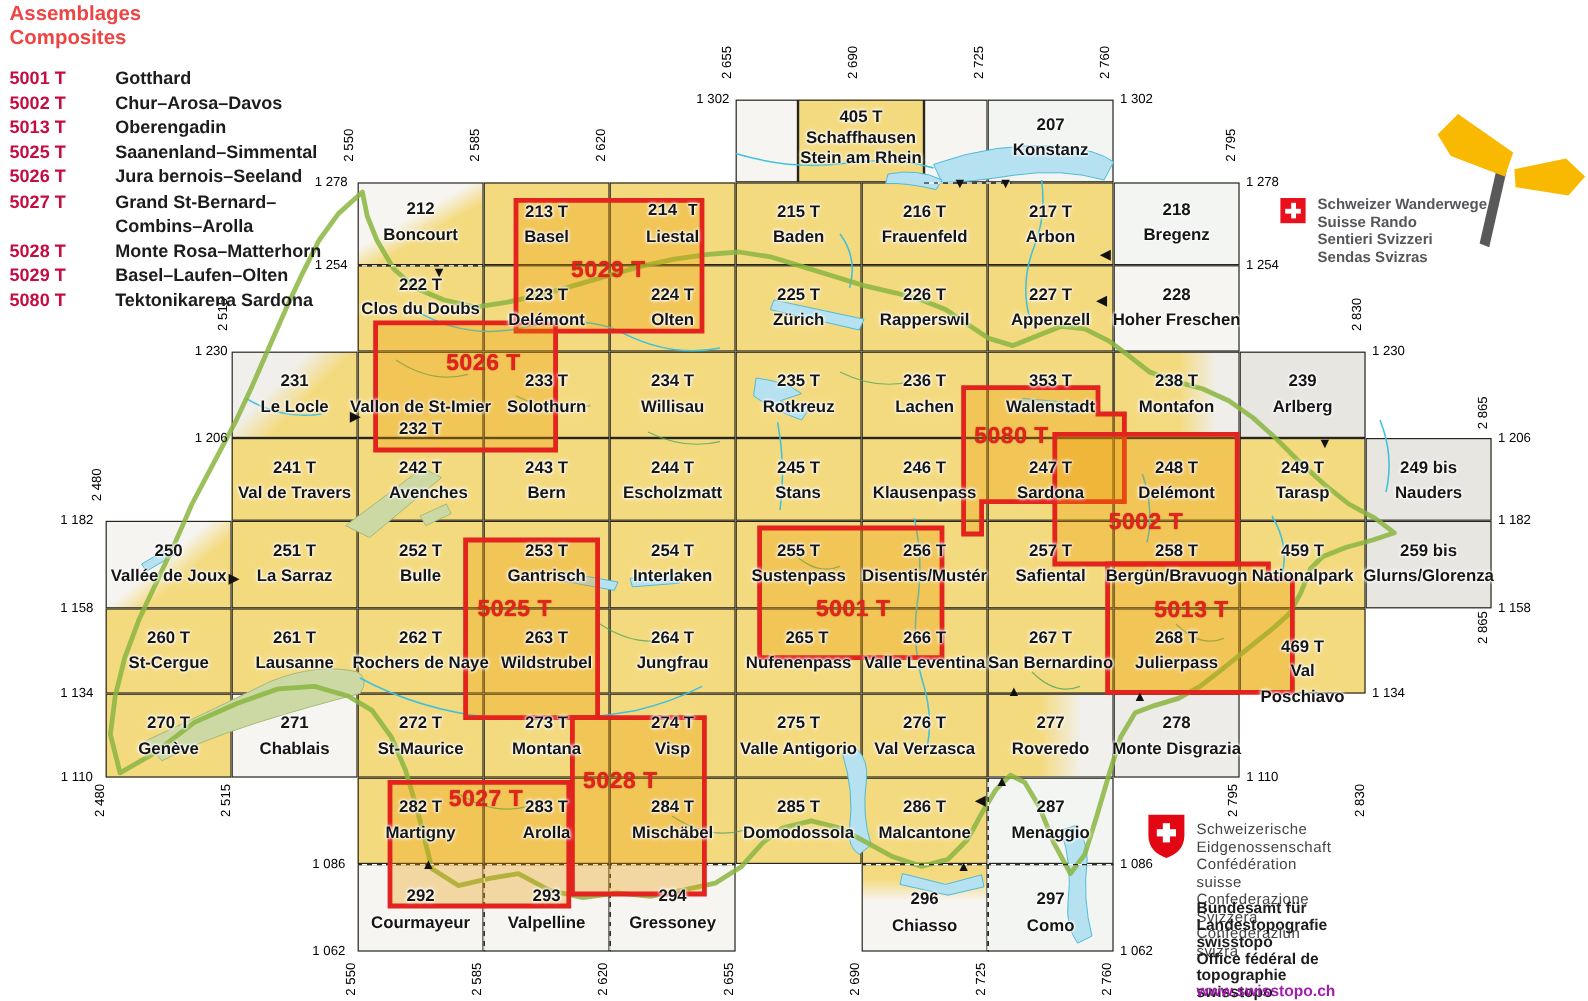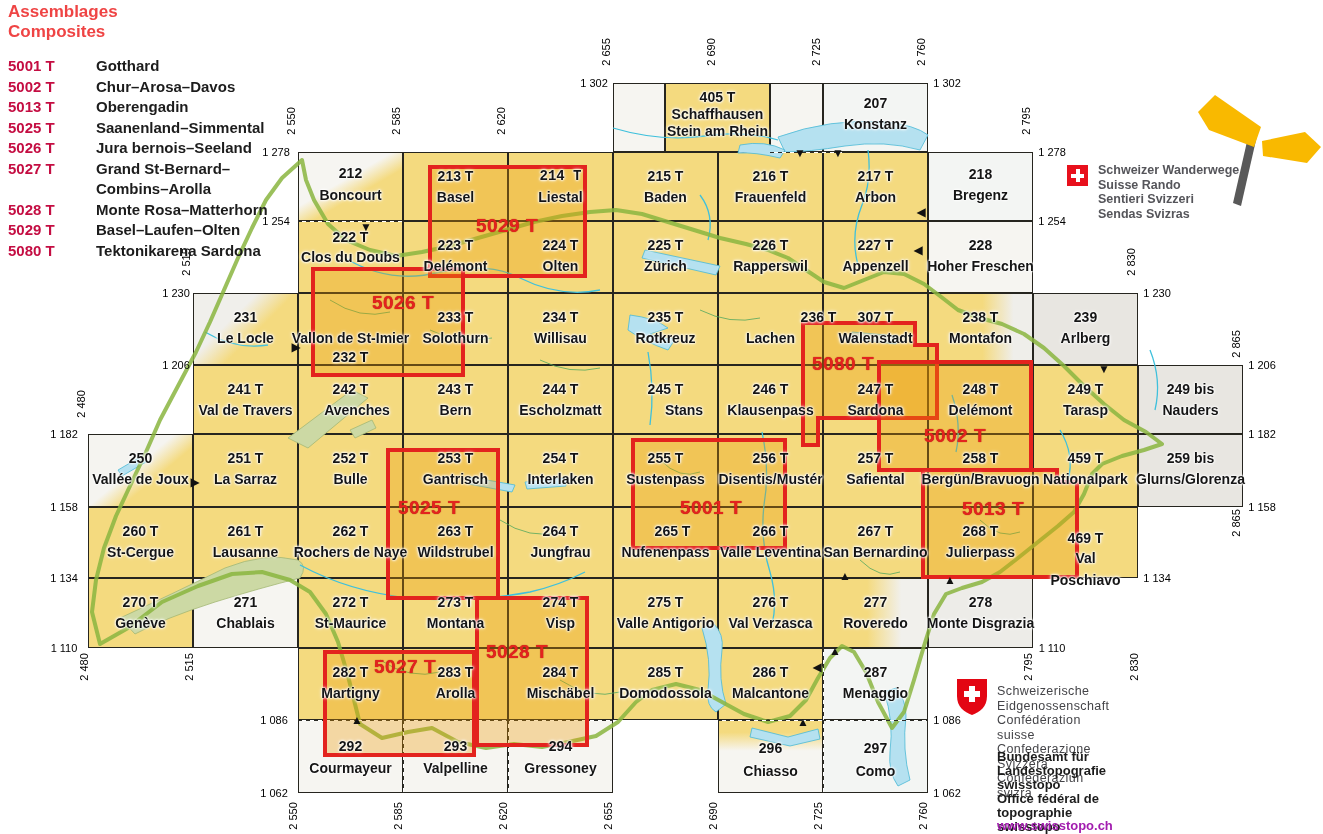--- a/index.html
+++ b/index.html
@@ -170,24 +170,24 @@
       <div class="cell tex-y" style="left: 403px; top: 293px; width: 105px; height: 72px; background: rgb(244, 218, 127);"></div>
       <div class="cl cl-num" style="left: 455.5px; top: 309px;">233 T</div>
       <div class="cl cl-name" style="left: 455.5px; top: 330px;">Solothurn</div>
       <div class="cell tex-y" style="left: 508px; top: 293px; width: 105px; height: 72px; background: rgb(244, 218, 127);"></div>
       <div class="cl cl-num" style="left: 560.5px; top: 309px;">234 T</div>
       <div class="cl cl-name" style="left: 560.5px; top: 330px;">Willisau</div>
       <div class="cell tex-y" style="left: 613px; top: 293px; width: 105px; height: 72px; background: rgb(244, 218, 127);"></div>
       <div class="cl cl-num" style="left: 665.5px; top: 309px;">235 T</div>
       <div class="cl cl-name" style="left: 665.5px; top: 330px;">Rotkreuz</div>
       <div class="cell tex-y" style="left: 718px; top: 293px; width: 105px; height: 72px; background: rgb(244, 218, 127);"></div>
-      <div class="cl cl-num" style="left: 770.5px; top: 309px; margin-left: 48px;">236 T</div>
+      <div class="cl cl-num" style="left: 770.5px; top: 309px;">236 T</div>
       <div class="cl cl-name" style="left: 770.5px; top: 330px;">Lachen</div>
       <div class="cell tex-y" style="left: 823px; top: 293px; width: 105px; height: 72px; background: rgb(244, 218, 127);"></div>
-      <div class="cl cl-num" style="left: 875.5px; top: 309px;">307 T</div>
+      <div class="cl cl-num" style="left: 875.5px; top: 309px;">353 T</div>
       <div class="cl cl-name" style="left: 875.5px; top: 330px;">Walenstadt</div>
       <div class="cell tex-y" style="left: 928px; top: 293px; width: 105px; height: 72px; background: linear-gradient(to left, rgb(239, 238, 234) 18%, rgb(244, 218, 127) 48%);"></div>
       <div class="cl cl-num" style="left: 980.5px; top: 309px;">238 T</div>
       <div class="cl cl-name" style="left: 980.5px; top: 330px;">Montafon</div>
       <div class="cell tex-g" style="left: 1033px; top: 293px; width: 105px; height: 72px; background: rgb(232, 230, 225);"></div>
       <div class="cl cl-num" style="left: 1085.5px; top: 309px;">239</div>
       <div class="cl cl-name" style="left: 1085.5px; top: 330px;">Arlberg</div>
       <div class="cell tex-y" style="left: 193px; top: 365px; width: 105px; height: 69px; background: rgb(244, 218, 127);"></div>
       <div class="cl cl-num" style="left: 245.5px; top: 381px;">241 T</div>
       <div class="cl cl-name" style="left: 245.5px; top: 402px;">Val de Travers</div>
@@ -195,21 +195,21 @@
       <div class="cl cl-num" style="left: 350.5px; top: 381px;">242 T</div>
       <div class="cl cl-name" style="left: 350.5px; top: 402px; padding-left: 13px;">Avenches</div>
       <div class="cell tex-y" style="left: 403px; top: 365px; width: 105px; height: 69px; background: rgb(244, 218, 127);"></div>
       <div class="cl cl-num" style="left: 455.5px; top: 381px;">243 T</div>
       <div class="cl cl-name" style="left: 455.5px; top: 402px;">Bern</div>
       <div class="cell tex-y" style="left: 508px; top: 365px; width: 105px; height: 69px; background: rgb(244, 218, 127);"></div>
       <div class="cl cl-num" style="left: 560.5px; top: 381px;">244 T</div>
       <div class="cl cl-name" style="left: 560.5px; top: 402px;">Escholzmatt</div>
       <div class="cell tex-y" style="left: 613px; top: 365px; width: 105px; height: 69px; background: rgb(244, 218, 127);"></div>
       <div class="cl cl-num" style="left: 665.5px; top: 381px;">245 T</div>
-      <div class="cl cl-name" style="left: 684px; top: 402px;">Stans</div>
+      <div class="cl cl-name" style="left: 665px; top: 402px;">Stans</div>
       <div class="cell tex-y" style="left: 718px; top: 365px; width: 105px; height: 69px; background: rgb(244, 218, 127);"></div>
       <div class="cl cl-num" style="left: 770.5px; top: 381px;">246 T</div>
       <div class="cl cl-name" style="left: 770.5px; top: 402px;">Klausenpass</div>
       <div class="cell tex-y" style="left: 823px; top: 365px; width: 105px; height: 69px; background: rgb(244, 218, 127);"></div>
       <div class="cl cl-num" style="left: 875.5px; top: 381px;">247 T</div>
       <div class="cl cl-name" style="left: 875.5px; top: 402px;">Sardona</div>
       <div class="cell tex-y" style="left: 928px; top: 365px; width: 105px; height: 69px; background: rgb(244, 218, 127);"></div>
       <div class="cl cl-num" style="left: 980.5px; top: 381px;">248 T</div>
       <div class="cl cl-name" style="left: 980.5px; top: 402px;">Delémont</div>
       <div class="cell tex-y" style="left: 1033px; top: 365px; width: 105px; height: 69px; background: rgb(244, 218, 127);"></div>

